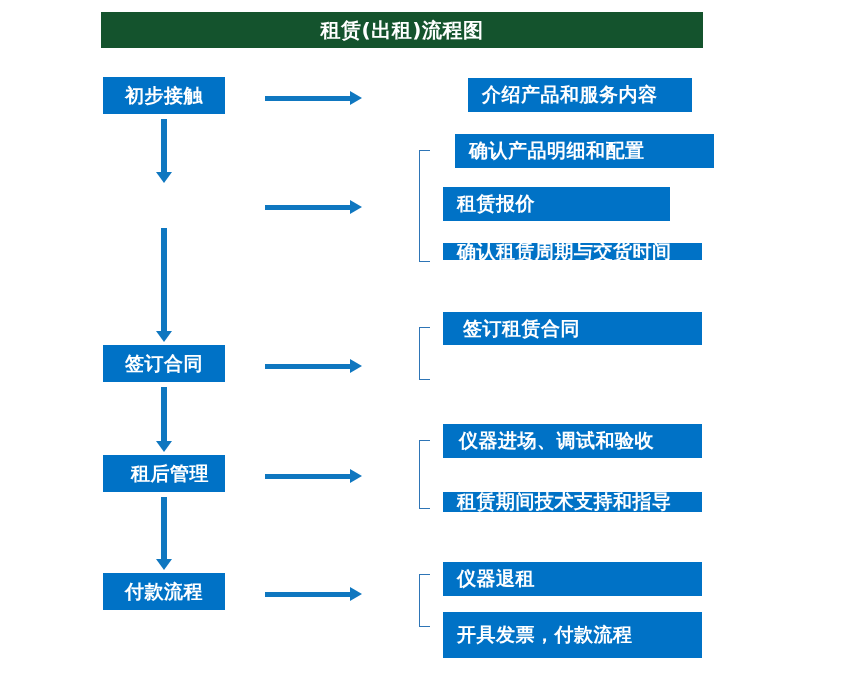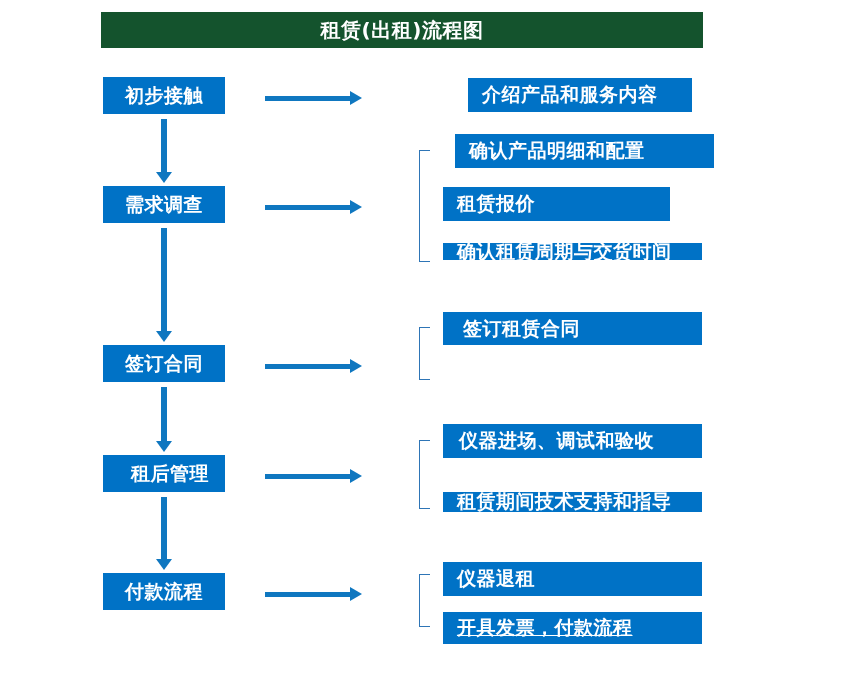--- a/index.html
+++ b/index.html
@@ -91,21 +91,20 @@
 </style>
 </head>
 <body>
 
 <div id="canvas">
 
   <div class="box title-box" style="left:101px; top:12px; width:602px; height:36px;">租赁(出租)流程图</div>
 
   <div class="box stage-box" style="left:103px; top:77px; width:122px; height:37px;">初步接触</div>
 
-  <div class="box stage-box" style="left:103px; top:186px; width:122px; height:37px;">需求调查</div>
 
   <div class="box stage-box" style="left:103px; top:345px; width:122px; height:37px;">签订合同</div>
 
   <div class="box stage-box" style="left:103px; top:455px; width:122px; height:37px;padding-left:12px;">租后管理</div>
 
   <div class="box stage-box" style="left:103px; top:573px; width:122px; height:37px;">付款流程</div>
 
   <div class="v-arrow" style="left:161px; top:119px; height:64px;">
     <div class="shaft" style="height:53px;"></div>
     <div class="head" style="top:53px;"></div>
@@ -169,15 +168,15 @@
 
   <div class="box detail-box" style="left:443px; top:312px; width:259px; height:33px;padding-left:20px;">签订租赁合同</div>
 
 
   <div class="box detail-box" style="left:443px; top:424px; width:259px; height:34px;padding-left:16px;">仪器进场、调试和验收</div>
 
   <div class="box detail-box" style="left:443px; top:492px; width:259px; height:20px;">租赁期间技术支持和指导</div>
 
   <div class="box detail-box" style="left:443px; top:562px; width:259px; height:34px;">仪器退租</div>
 
-  <div class="box detail-box" style="left:443px; top:612px; width:259px; height:32px;text-decoration:underline;">开具发票，付款流程</div>
+  <div class="box detail-box" style="left:443px; top:612px; width:259px; height:46px;">开具发票，付款流程</div>
 
 </div>
 
 </body></html>

